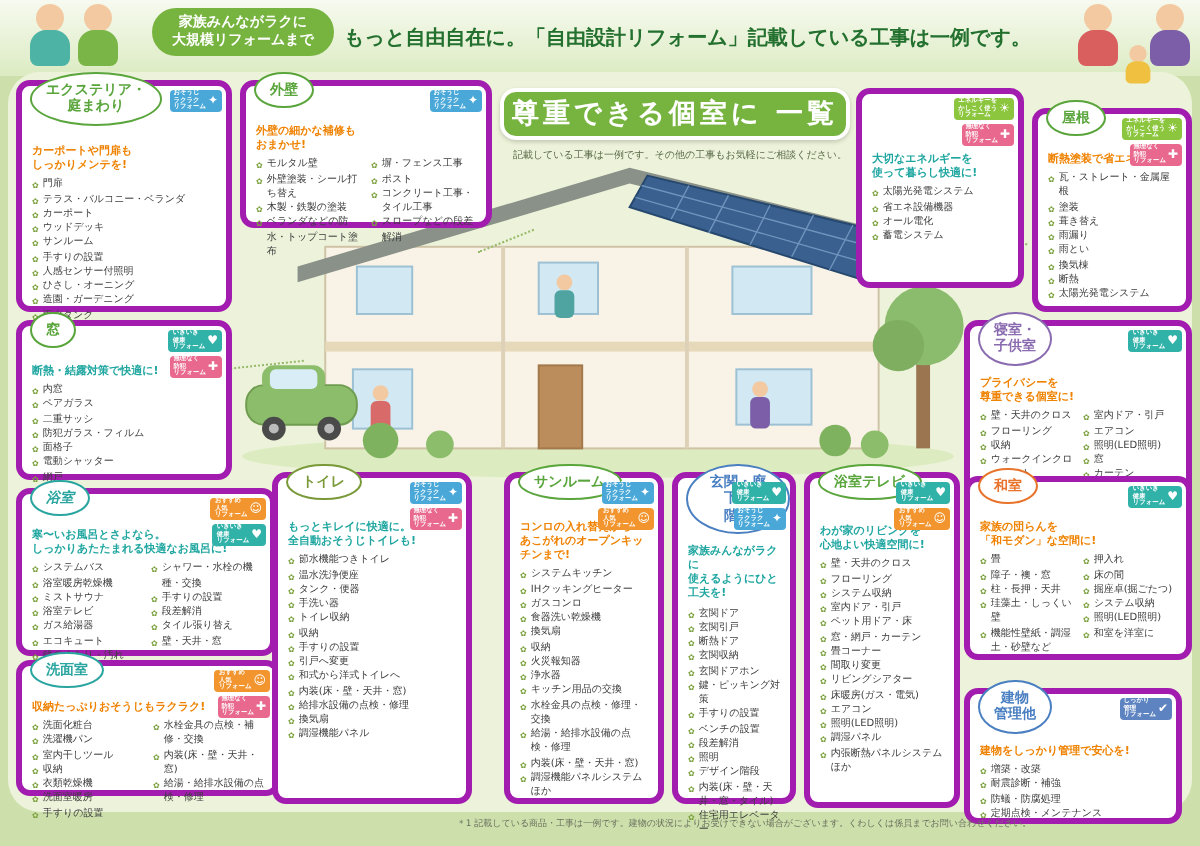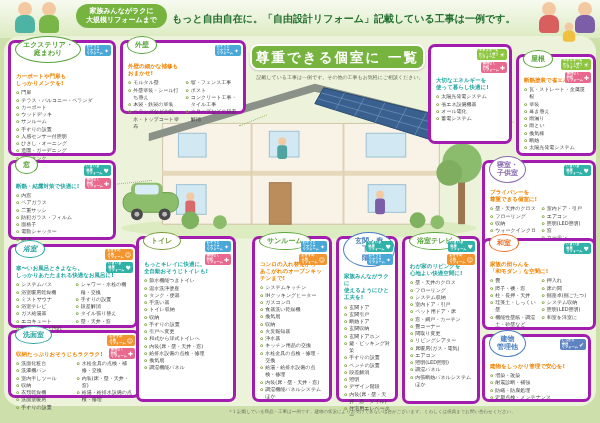--- a/index.html
+++ b/index.html
@@ -32,21 +32,21 @@
 .b-bath{left:8px;top:244px;width:130px;height:84px;padding-top:18px}
 .b-washroom{left:8px;top:330px;width:132px;height:68px;padding-top:18px}
 .b-toilet{left:136px;top:236px;width:100px;height:166px;padding-top:22px}
 .b-kitchen{left:252px;top:236px;width:80px;height:166px;padding-top:22px}
 .b-entrance{left:336px;top:236px;width:62px;height:166px;padding-top:34px}
 .b-living{left:402px;top:236px;width:78px;height:168px;padding-top:24px}
 .b-energy{left:428px;top:44px;width:84px;height:100px;padding-top:30px}
 .b-roof{left:516px;top:54px;width:80px;height:102px;padding-top:20px}
 .b-bedroom{left:482px;top:160px;width:114px;height:92px;padding-top:26px}
 .b-washitsu{left:482px;top:238px;width:114px;height:92px;padding-top:20px}
-.b-building{left:482px;top:334px;width:109px;height:68px;padding-top:26px}
+.b-building{left:482px;top:344px;width:109px;height:68px;padding-top:26px}
 
 .house{position:absolute;left:115px;top:72px;width:368px;height:168px;z-index:1}
 .conn{position:absolute;border-top:1.5px dotted #96b96a;height:0;z-index:1}
 .c1{left:112px;top:182px;width:40px;transform:rotate(-6deg)}
 .c2{left:238px;top:120px;width:30px;transform:rotate(-22deg)}
 .c3{left:478px;top:118px;width:36px;transform:rotate(12deg)}
 .c4{left:138px;top:262px;width:28px;transform:rotate(18deg)}
 
 .ppl{position:absolute;z-index:6;height:34px}
 .pp{position:absolute;width:22px;height:33px}

